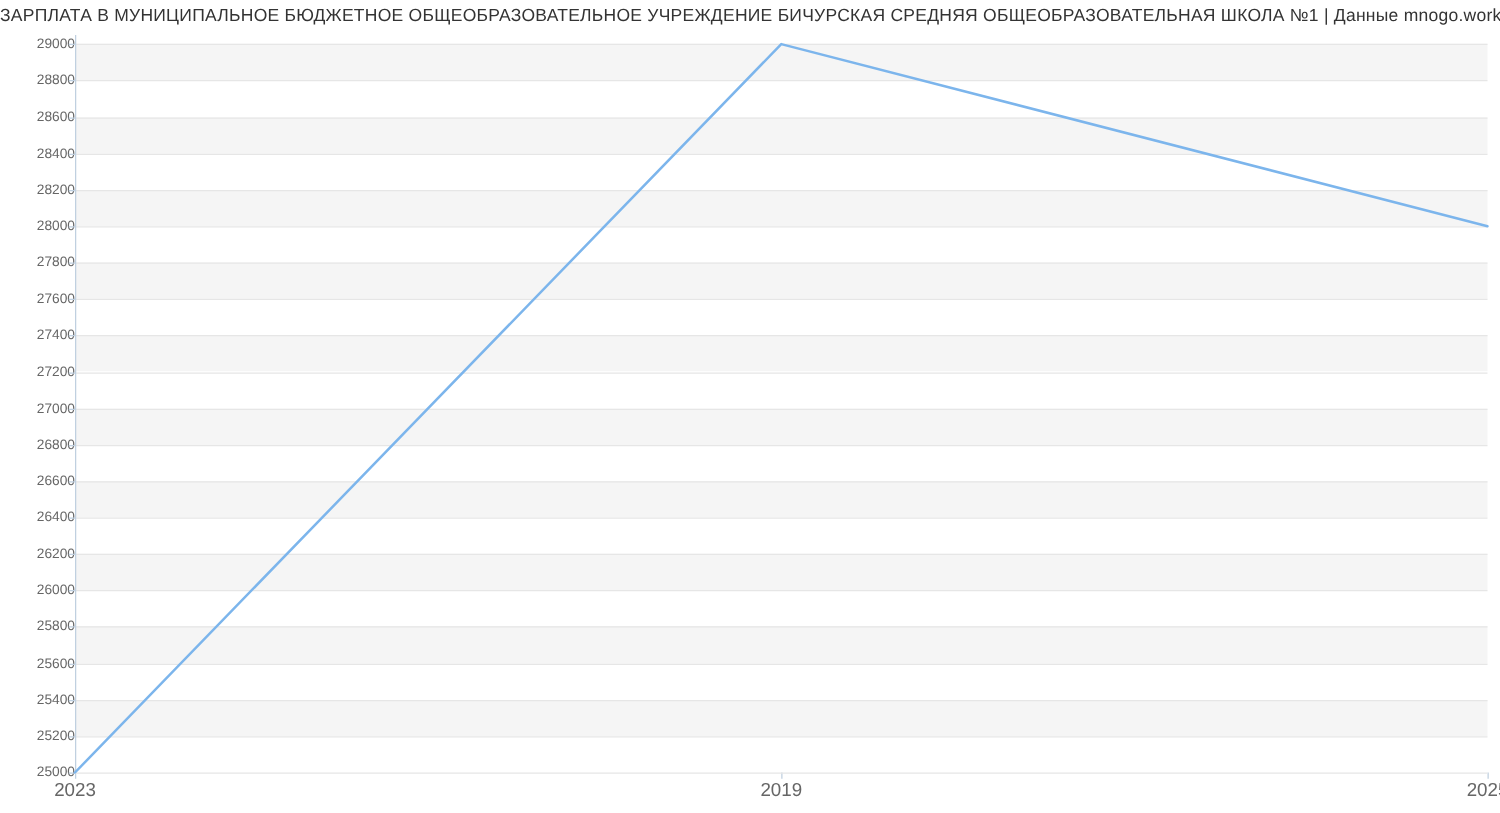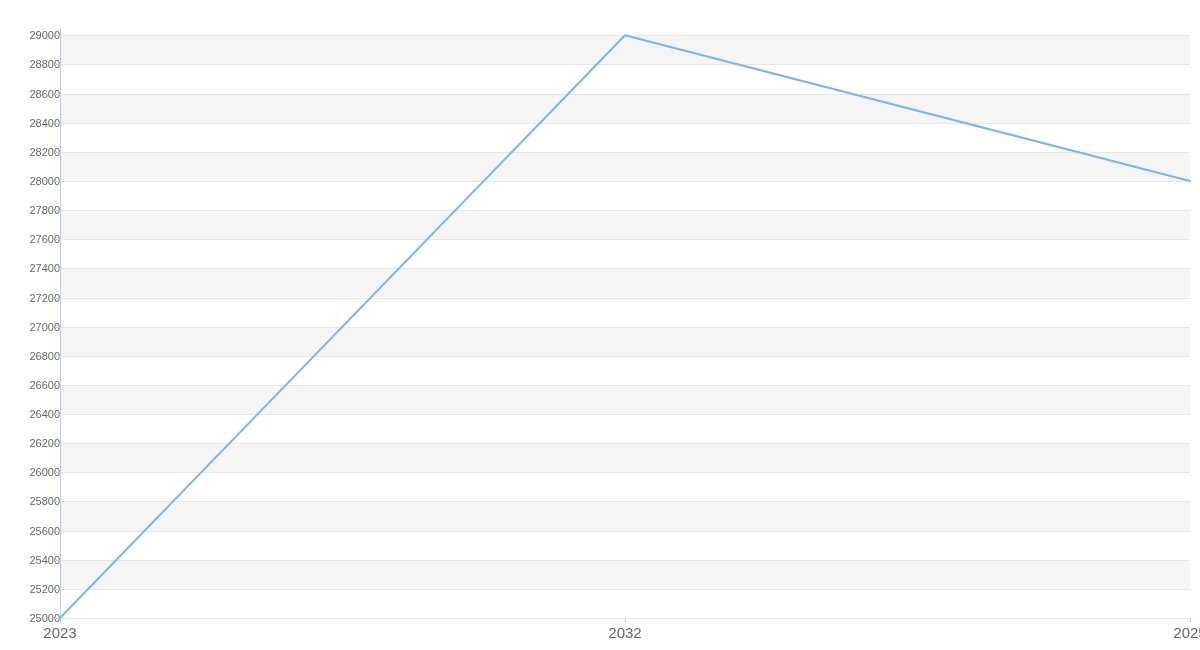--- a/index.html
+++ b/index.html
@@ -103,20 +103,21 @@
     stroke: #7cb5ec;
     stroke-width: 2;
     stroke-linejoin: round;
     stroke-linecap: round;
   }
 </style>
 </head>
 <body>
 
 <div class="container">
+  <div class="title">ЗАРПЛАТА В МУНИЦИПАЛЬНОЕ БЮДЖЕТНОЕ ОБЩЕОБРАЗОВАТЕЛЬНОЕ УЧРЕЖДЕНИЕ БИЧУРСКАЯ СРЕДНЯЯ ОБЩЕОБРАЗОВАТЕЛЬНАЯ ШКОЛА №1 | Данные mnogo.work</div>
 
   <div id="y-ticks">
       <div class="y-tick-label" style="top: 618px;">25000</div>
       <div class="y-tick-mark" style="top: 618px;"></div>
       <div class="y-tick-label" style="top: 588.864px;">25200</div>
       <div class="y-tick-mark" style="top: 588.864px;"></div>
       <div class="y-tick-label" style="top: 559.728px;">25400</div>
       <div class="y-tick-mark" style="top: 559.728px;"></div>
       <div class="y-tick-label" style="top: 530.593px;">25600</div>
       <div class="y-tick-mark" style="top: 530.593px;"></div>
@@ -152,21 +153,21 @@
       <div class="y-tick-mark" style="top: 93.5556px;"></div>
       <div class="y-tick-label" style="top: 64.4198px;">28800</div>
       <div class="y-tick-mark" style="top: 64.4198px;"></div>
       <div class="y-tick-label" style="top: 35.284px;">29000</div>
       <div class="y-tick-mark" style="top: 35.284px;"></div>
     </div>
 
   <div id="x-ticks">
       <div class="x-tick-label" style="left: 60px;">2023</div>
       <div class="x-tick-mark" style="left: 60px;"></div>
-      <div class="x-tick-label" style="left: 625px;">2032</div>
+      <div class="x-tick-label" style="left: 625px;">2019</div>
       <div class="x-tick-mark" style="left: 625px;"></div>
       <div class="x-tick-label" style="left: 1190px;">2025</div>
       <div class="x-tick-mark" style="left: 1190px;"></div>
     </div>
 
   <div class="plot">
     <div class="plot-bg" id="plot-bg">
         <div class="band" style="top: 7.28395px; height: 29.1358px;"></div>
         <div class="band" style="top: 65.5556px; height: 29.1358px;"></div>
         <div class="band" style="top: 123.827px; height: 29.1358px;"></div>

